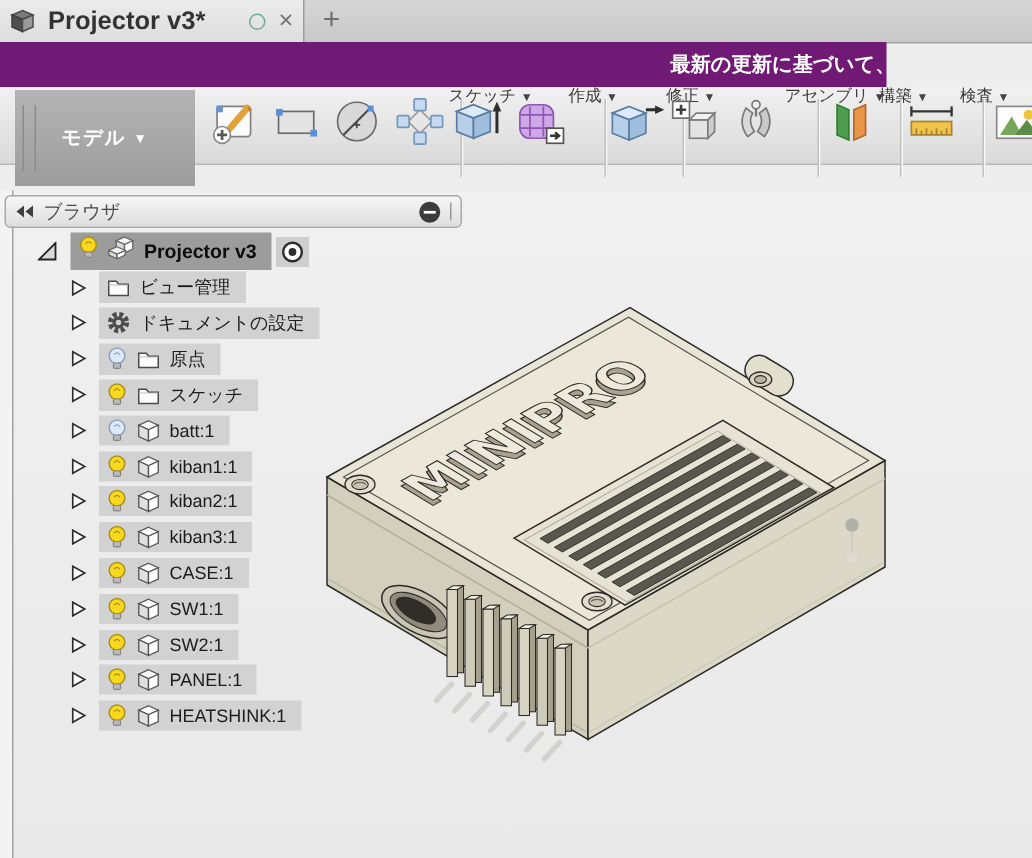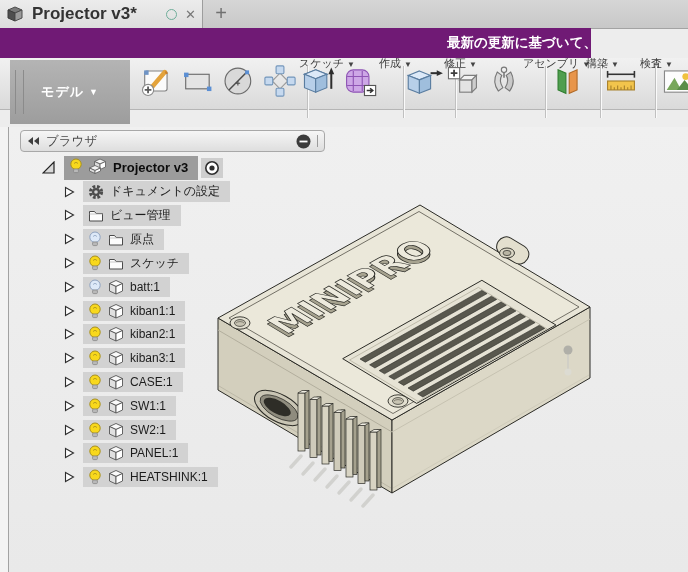--- a/index.html
+++ b/index.html
@@ -37,21 +37,21 @@
   .tlabel .arr{font-size:8px;color:#444;}
   .tsep{position:absolute;top:8px;height:52px;width:1px;background:#c0c0c0;border-right:1px solid #fafafa;}
   .ticon{display:block;}
   
   .viewport{position:absolute;left:0;top:127px;width:688px;height:445px;
     background:linear-gradient(#f0f0f0,#e9e9e9);}
   .vline{position:absolute;left:8px;top:0;bottom:0;width:1px;background:#a2a2a2;}
   .lstrip{position:absolute;left:0;top:0;bottom:0;width:8px;background:#f3f3f3;}
   .canvas-svg{position:absolute;left:0;top:0;}
   
-  .browser{position:absolute;left:20px;top:3px;width:305px;}
+  .browser{position:absolute;left:3px;top:3px;width:305px;}
   .bheader{height:22px;background:linear-gradient(#f6f6f6,#dedede);
     border:1px solid #a8a8a8;border-radius:4px;display:flex;align-items:center;
     padding:0 6px;box-sizing:border-box;}
   .btitle{font-size:12.5px;color:#4a4a4a;margin-left:6px;flex:1;}
   .bgrip{width:1px;height:12px;background:#9a9a9a;margin-left:6px;}
   .tree{margin-top:4px;}
   .trow{height:23.8px;display:flex;align-items:center;}
   .texp{margin-left:44px;flex:0 0 auto;display:flex;}
   .texp.root{margin-left:22px;}
   .tbg{margin-left:8px;background:#d2d2d2;display:flex;align-items:center;
@@ -398,88 +398,88 @@
       </div>
       <div id="tree-items">
           <div class="trow">
             <span class="texp">
               <svg width="11" height="12" viewBox="0 0 11 12">
                 <polygon points="1.5,1.5 9.5,6 1.5,10.5" fill="#fdfdfd" stroke="#2e2e2e" stroke-width="1.1"></polygon>
               </svg>
             </span>
             <span class="tbg">
               <span style="display: flex;">
+                <svg width="16" height="15" viewBox="0 0 16 15">
+                  <path d="M1.5 3.5 h5 l1.6 2 h6.4 v7.5 h-13 z" fill="#fcfcfc" stroke="#4a4a4a" stroke-width="1"></path>
+                  <path d="M1.5 6 h13" stroke="#bdbdbd" stroke-width="0.8"></path>
+                </svg>
+              </span>
+              <span class="lbl">ビュー管理</span>
+            </span>
+          </div>
+          <div class="trow">
+            <span class="texp">
+              <svg width="11" height="12" viewBox="0 0 11 12">
+                <polygon points="1.5,1.5 9.5,6 1.5,10.5" fill="#fdfdfd" stroke="#2e2e2e" stroke-width="1.1"></polygon>
+              </svg>
+            </span>
+            <span class="tbg">
+              <span style="display: flex;">
                 <svg width="16" height="16" viewBox="0 0 16 16">
                   <circle cx="8" cy="8" r="5.4" fill="none" stroke="#4d4d4d" stroke-width="3.4" stroke-dasharray="2.6 1.7"></circle>
                   <circle cx="8" cy="8" r="4" fill="#4d4d4d"></circle>
                   <circle cx="8" cy="8" r="1.8" fill="#d2d2d2"></circle>
                 </svg>
               </span>
               <span class="lbl">ドキュメントの設定</span>
             </span>
           </div>
           <div class="trow">
             <span class="texp">
               <svg width="11" height="12" viewBox="0 0 11 12">
                 <polygon points="1.5,1.5 9.5,6 1.5,10.5" fill="#fdfdfd" stroke="#2e2e2e" stroke-width="1.1"></polygon>
               </svg>
             </span>
             <span class="tbg">
               <span style="display: flex;">
+                <svg width="14" height="16" viewBox="0 0 14 16">
+                  <circle cx="7" cy="6.2" r="5.2" fill="#dde9f8" stroke="#8fa3c0" stroke-width="1"></circle>
+                  <path d="M5 5.5 q2 -2.5 4 0" fill="none" stroke="#8fa3c0" stroke-width="0.8"></path>
+                  <rect x="4.6" y="11" width="4.8" height="3.6" rx="1" fill="#b9b9b9" stroke="#878787" stroke-width="0.8"></rect>
+                </svg>
+              </span>
+              <span style="display: flex;">
                 <svg width="16" height="15" viewBox="0 0 16 15">
                   <path d="M1.5 3.5 h5 l1.6 2 h6.4 v7.5 h-13 z" fill="#fcfcfc" stroke="#4a4a4a" stroke-width="1"></path>
                   <path d="M1.5 6 h13" stroke="#bdbdbd" stroke-width="0.8"></path>
                 </svg>
               </span>
-              <span class="lbl">ビュー管理</span>
-            </span>
-          </div>
-          <div class="trow">
-            <span class="texp">
-              <svg width="11" height="12" viewBox="0 0 11 12">
-                <polygon points="1.5,1.5 9.5,6 1.5,10.5" fill="#fdfdfd" stroke="#2e2e2e" stroke-width="1.1"></polygon>
-              </svg>
-            </span>
-            <span class="tbg">
-              <span style="display: flex;">
-                <svg width="14" height="16" viewBox="0 0 14 16">
-                  <circle cx="7" cy="6.2" r="5.2" fill="#dde9f8" stroke="#8fa3c0" stroke-width="1"></circle>
-                  <path d="M5 5.5 q2 -2.5 4 0" fill="none" stroke="#8fa3c0" stroke-width="0.8"></path>
+              <span class="lbl">原点</span>
+            </span>
+          </div>
+          <div class="trow">
+            <span class="texp">
+              <svg width="11" height="12" viewBox="0 0 11 12">
+                <polygon points="1.5,1.5 9.5,6 1.5,10.5" fill="#fdfdfd" stroke="#2e2e2e" stroke-width="1.1"></polygon>
+              </svg>
+            </span>
+            <span class="tbg">
+              <span style="display: flex;">
+                <svg width="14" height="16" viewBox="0 0 14 16">
+                  <circle cx="7" cy="6.2" r="5.2" fill="#f8d81c" stroke="#a8901e" stroke-width="1"></circle>
+                  <path d="M5 5.5 q2 -2.5 4 0" fill="none" stroke="#a8901e" stroke-width="0.8"></path>
                   <rect x="4.6" y="11" width="4.8" height="3.6" rx="1" fill="#b9b9b9" stroke="#878787" stroke-width="0.8"></rect>
                 </svg>
               </span>
               <span style="display: flex;">
                 <svg width="16" height="15" viewBox="0 0 16 15">
                   <path d="M1.5 3.5 h5 l1.6 2 h6.4 v7.5 h-13 z" fill="#fcfcfc" stroke="#4a4a4a" stroke-width="1"></path>
                   <path d="M1.5 6 h13" stroke="#bdbdbd" stroke-width="0.8"></path>
                 </svg>
               </span>
-              <span class="lbl">原点</span>
-            </span>
-          </div>
-          <div class="trow">
-            <span class="texp">
-              <svg width="11" height="12" viewBox="0 0 11 12">
-                <polygon points="1.5,1.5 9.5,6 1.5,10.5" fill="#fdfdfd" stroke="#2e2e2e" stroke-width="1.1"></polygon>
-              </svg>
-            </span>
-            <span class="tbg">
-              <span style="display: flex;">
-                <svg width="14" height="16" viewBox="0 0 14 16">
-                  <circle cx="7" cy="6.2" r="5.2" fill="#f8d81c" stroke="#a8901e" stroke-width="1"></circle>
-                  <path d="M5 5.5 q2 -2.5 4 0" fill="none" stroke="#a8901e" stroke-width="0.8"></path>
-                  <rect x="4.6" y="11" width="4.8" height="3.6" rx="1" fill="#b9b9b9" stroke="#878787" stroke-width="0.8"></rect>
-                </svg>
-              </span>
-              <span style="display: flex;">
-                <svg width="16" height="15" viewBox="0 0 16 15">
-                  <path d="M1.5 3.5 h5 l1.6 2 h6.4 v7.5 h-13 z" fill="#fcfcfc" stroke="#4a4a4a" stroke-width="1"></path>
-                  <path d="M1.5 6 h13" stroke="#bdbdbd" stroke-width="0.8"></path>
-                </svg>
-              </span>
               <span class="lbl">スケッチ</span>
             </span>
           </div>
           <div class="trow">
             <span class="texp">
               <svg width="11" height="12" viewBox="0 0 11 12">
                 <polygon points="1.5,1.5 9.5,6 1.5,10.5" fill="#fdfdfd" stroke="#2e2e2e" stroke-width="1.1"></polygon>
               </svg>
             </span>
             <span class="tbg">

